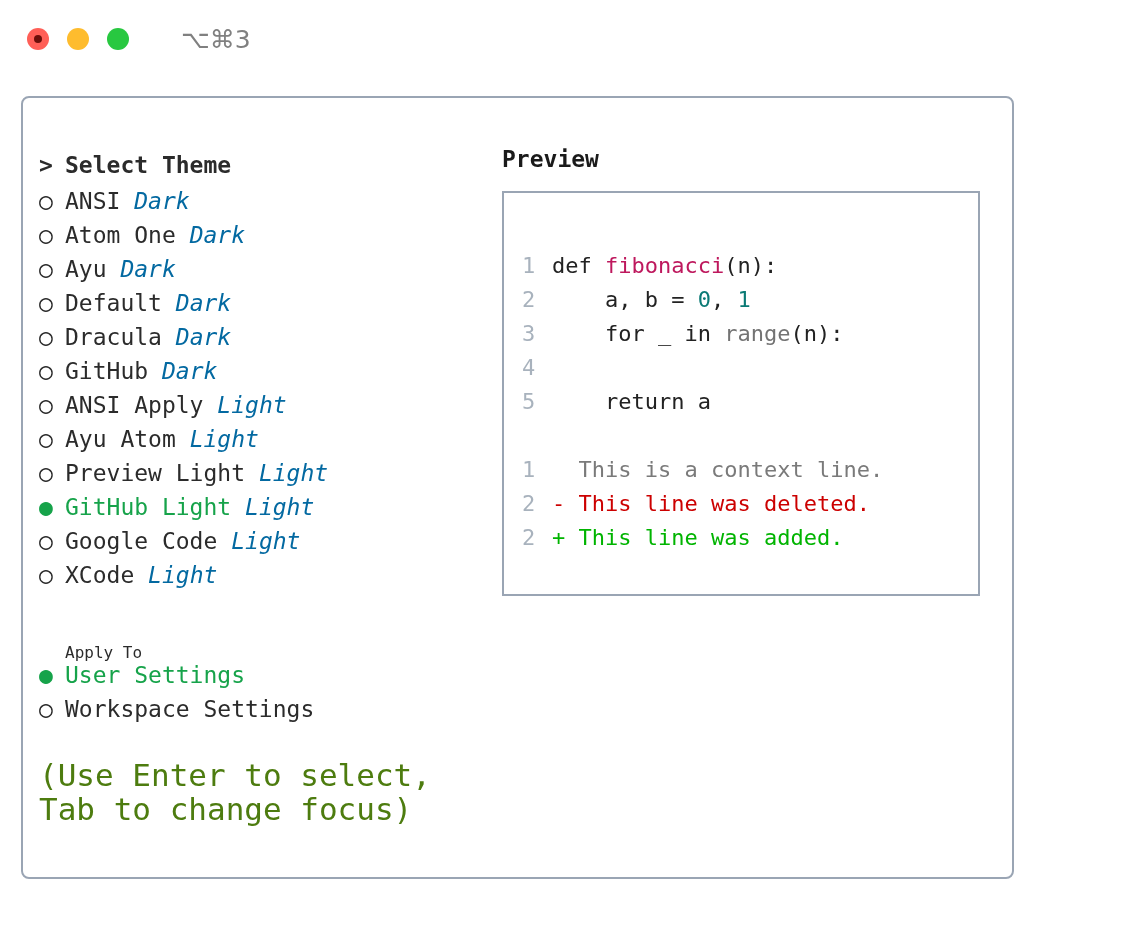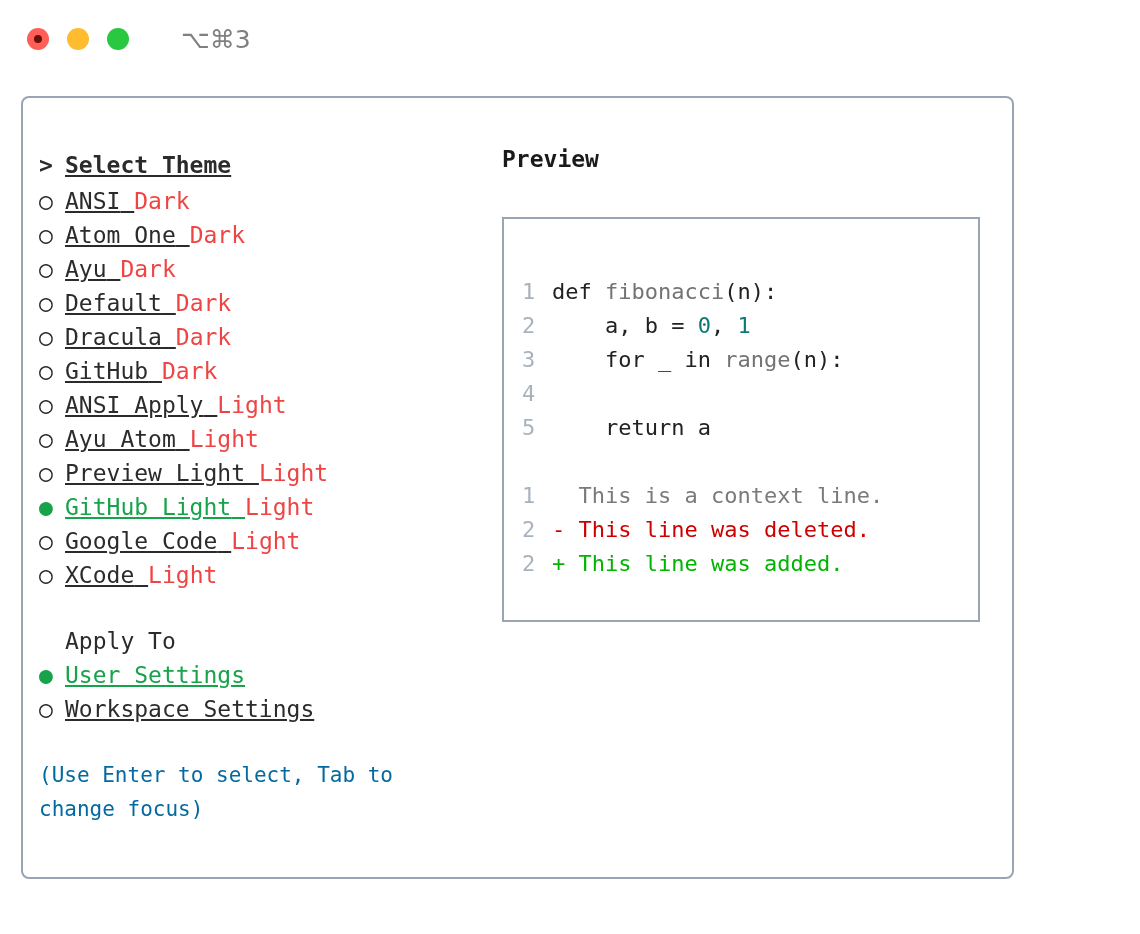--- a/index.html
+++ b/index.html
@@ -99,51 +99,52 @@
   .bullet {
     display: inline-block;
     width: 26px;
     flex: 0 0 26px;
     font-size: 23px;
     color: #2b2b2b;
   }
   .bullet.sel { color: #16a34a; }
   .bullet.blank { color: transparent; }
 
-  .label { color: #2b2b2b; text-decoration: underline; }
+  .label { color: #2b2b2b; }
   .label.sel { color: #16a34a; }
-  .suffix { color: #ef4444; }
+  .suffix { color: #0369a1; font-style: italic; }
   .header-row { font-weight: bold; height: 38px; line-height: 38px; }
   .header-row .bullet { font-weight: bold; }
 
   .section-head {
     color: #2b2b2b;
-    font-size: 23px;
+    font-size: 16px;
+    margin-top: 12px;
   }
   .spacer-md { height: 32px; }
 
   .hint {
-    color: #0369a1;
-    font-size: 21px;
+    color: #4d7c0f;
+    font-size: 31px;
     line-height: 34px;
     width: 400px;
   }
 
   
   .right-col {
     position: absolute;
     left: 479px;
     top: 48px;
     width: 490px;
   }
   .preview-title {
     font-size: 23px;
     font-weight: bold;
     color: #1a1a1a;
-    margin-bottom: 45px;
+    margin-bottom: 19px;
   }
   .code-box {
     width: 478px;
     height: 405px;
     border: 2px solid #9aa5b4;
     box-sizing: border-box;
     background: #ffffff;
     padding: 56px 0 0 18px;
   }
   .code-line {
@@ -153,21 +154,21 @@
     white-space: pre;
   }
   .lineno {
     display: inline-block;
     width: 30px;
     flex: 0 0 30px;
     color: #a8b2bd;
     text-align: left;
   }
   .code-text { color: #222222; }
-  .tok-fn   { color: #737373; }
+  .tok-fn   { color: #be185d; }
   .tok-num  { color: #0b7a75; }
   .tok-call { color: #737373; }
 
   .diff-gap { height: 34px; }
   .diff-ctx { color: #7a7a7a; }
   .diff-del { color: #cc0000; }
   .diff-add { color: #00b400; }
 </style>
 </head>
 <body>

